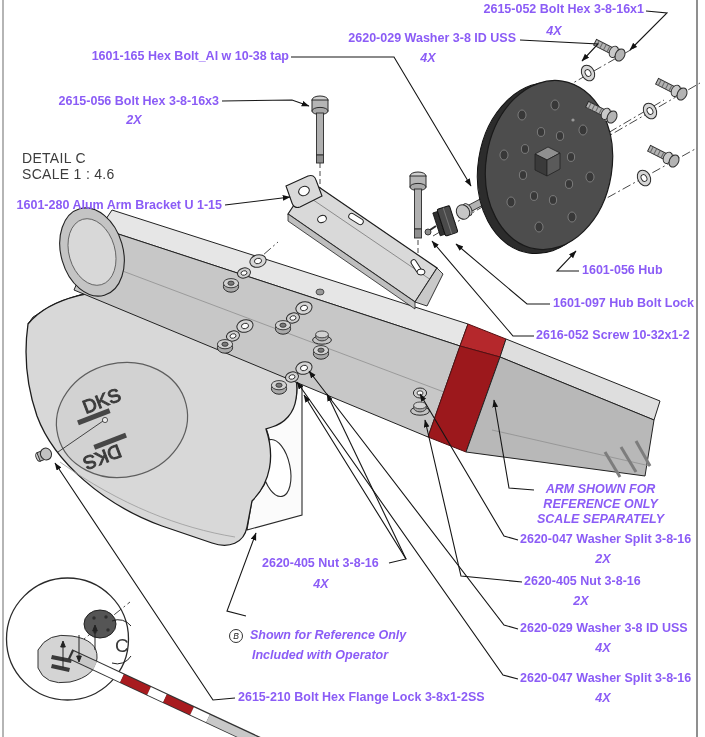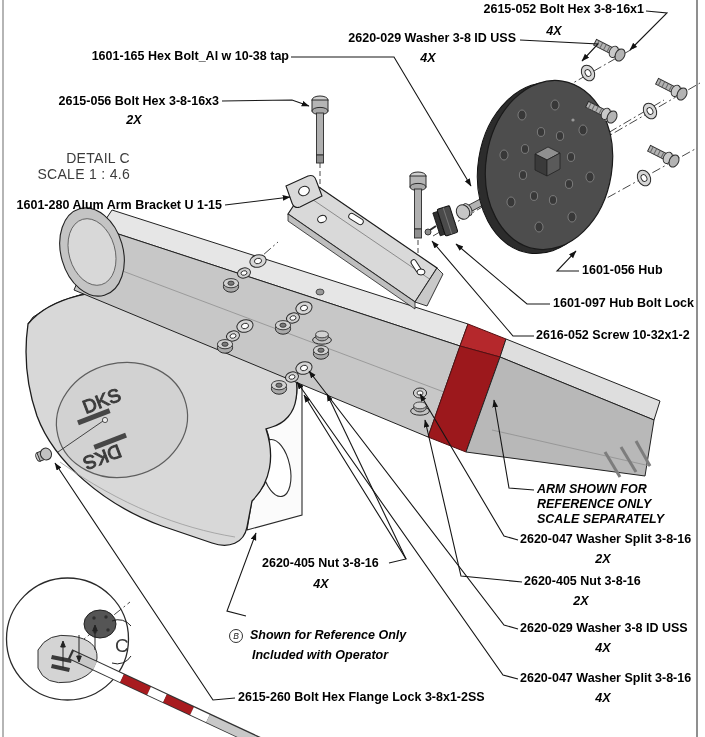--- a/index.html
+++ b/index.html
@@ -1,25 +1,25 @@
 <!DOCTYPE html>
 <html><head>
 <meta charset="utf-8">
 <style>
   html,body{margin:0;padding:0;background:#ffffff;}
   .stage{position:relative;width:705px;height:737px;background:#fff;overflow:hidden;
          font-family:"Liberation Sans",sans-serif;}
   svg{position:absolute;left:0;top:0;}
-  .lbl{position:absolute;font:bold 12.5px/15px "Liberation Sans",sans-serif;color:#000000;
+  .lbl{position:absolute;font:bold 12.5px/15px "Liberation Sans",sans-serif;color:#8b5cf6;
        white-space:nowrap;}
   .ra{text-align:right;}
   .ct{text-align:center;font-style:italic;}
-  .it{font-style:italic;}
+  .it{font-style:italic;text-align:center;}
   .dt{position:absolute;font:14px/16px "Liberation Sans",sans-serif;color:#3c3c3c;
-      text-align:right;letter-spacing:.3px;}
+      text-align:left;letter-spacing:.3px;}
   .balloon{position:absolute;width:12px;height:12px;border:1px solid #333;border-radius:50%;
            font:italic 8.5px/12px "Liberation Sans",sans-serif;color:#222;text-align:center;}
   .logo{font:bold italic 26px "Liberation Sans",sans-serif;fill:#c9c9c9;stroke:#3d3d3d;
         stroke-width:1;text-anchor:middle;}
   .cletter{font:19px "Liberation Sans",sans-serif;fill:#3a3a3a;}
 </style>
 </head>
 <body>
 
 <div class="stage">
@@ -321,15 +321,15 @@
 <div class="lbl" style="left:520px;top:671px">2620-047 Washer Split 3-8-16</div>
 <div class="lbl ct" style="left:588px;top:691px;width:30px">4X</div>
 
 <div class="lbl" style="left:262px;top:556px">2620-405 Nut 3-8-16</div>
 <div class="lbl ct" style="left:306px;top:577px;width:30px">4X</div>
 
 <div class="balloon" style="left:229px;top:629px">B</div>
 <div class="lbl it" style="left:250px;top:628px">Shown for Reference Only</div>
 <div class="lbl it" style="left:252px;top:648px">Included with Operator</div>
 
-<div class="lbl" style="left:238px;top:690px">2615-260 Bolt Hex Flange Lock 3-8x1-2SS</div>
+<div class="lbl" style="left:238px;top:690px">2615-210 Bolt Hex Flange Lock 3-8x1-2SS</div>
 
 </div>
 
 </body></html>

